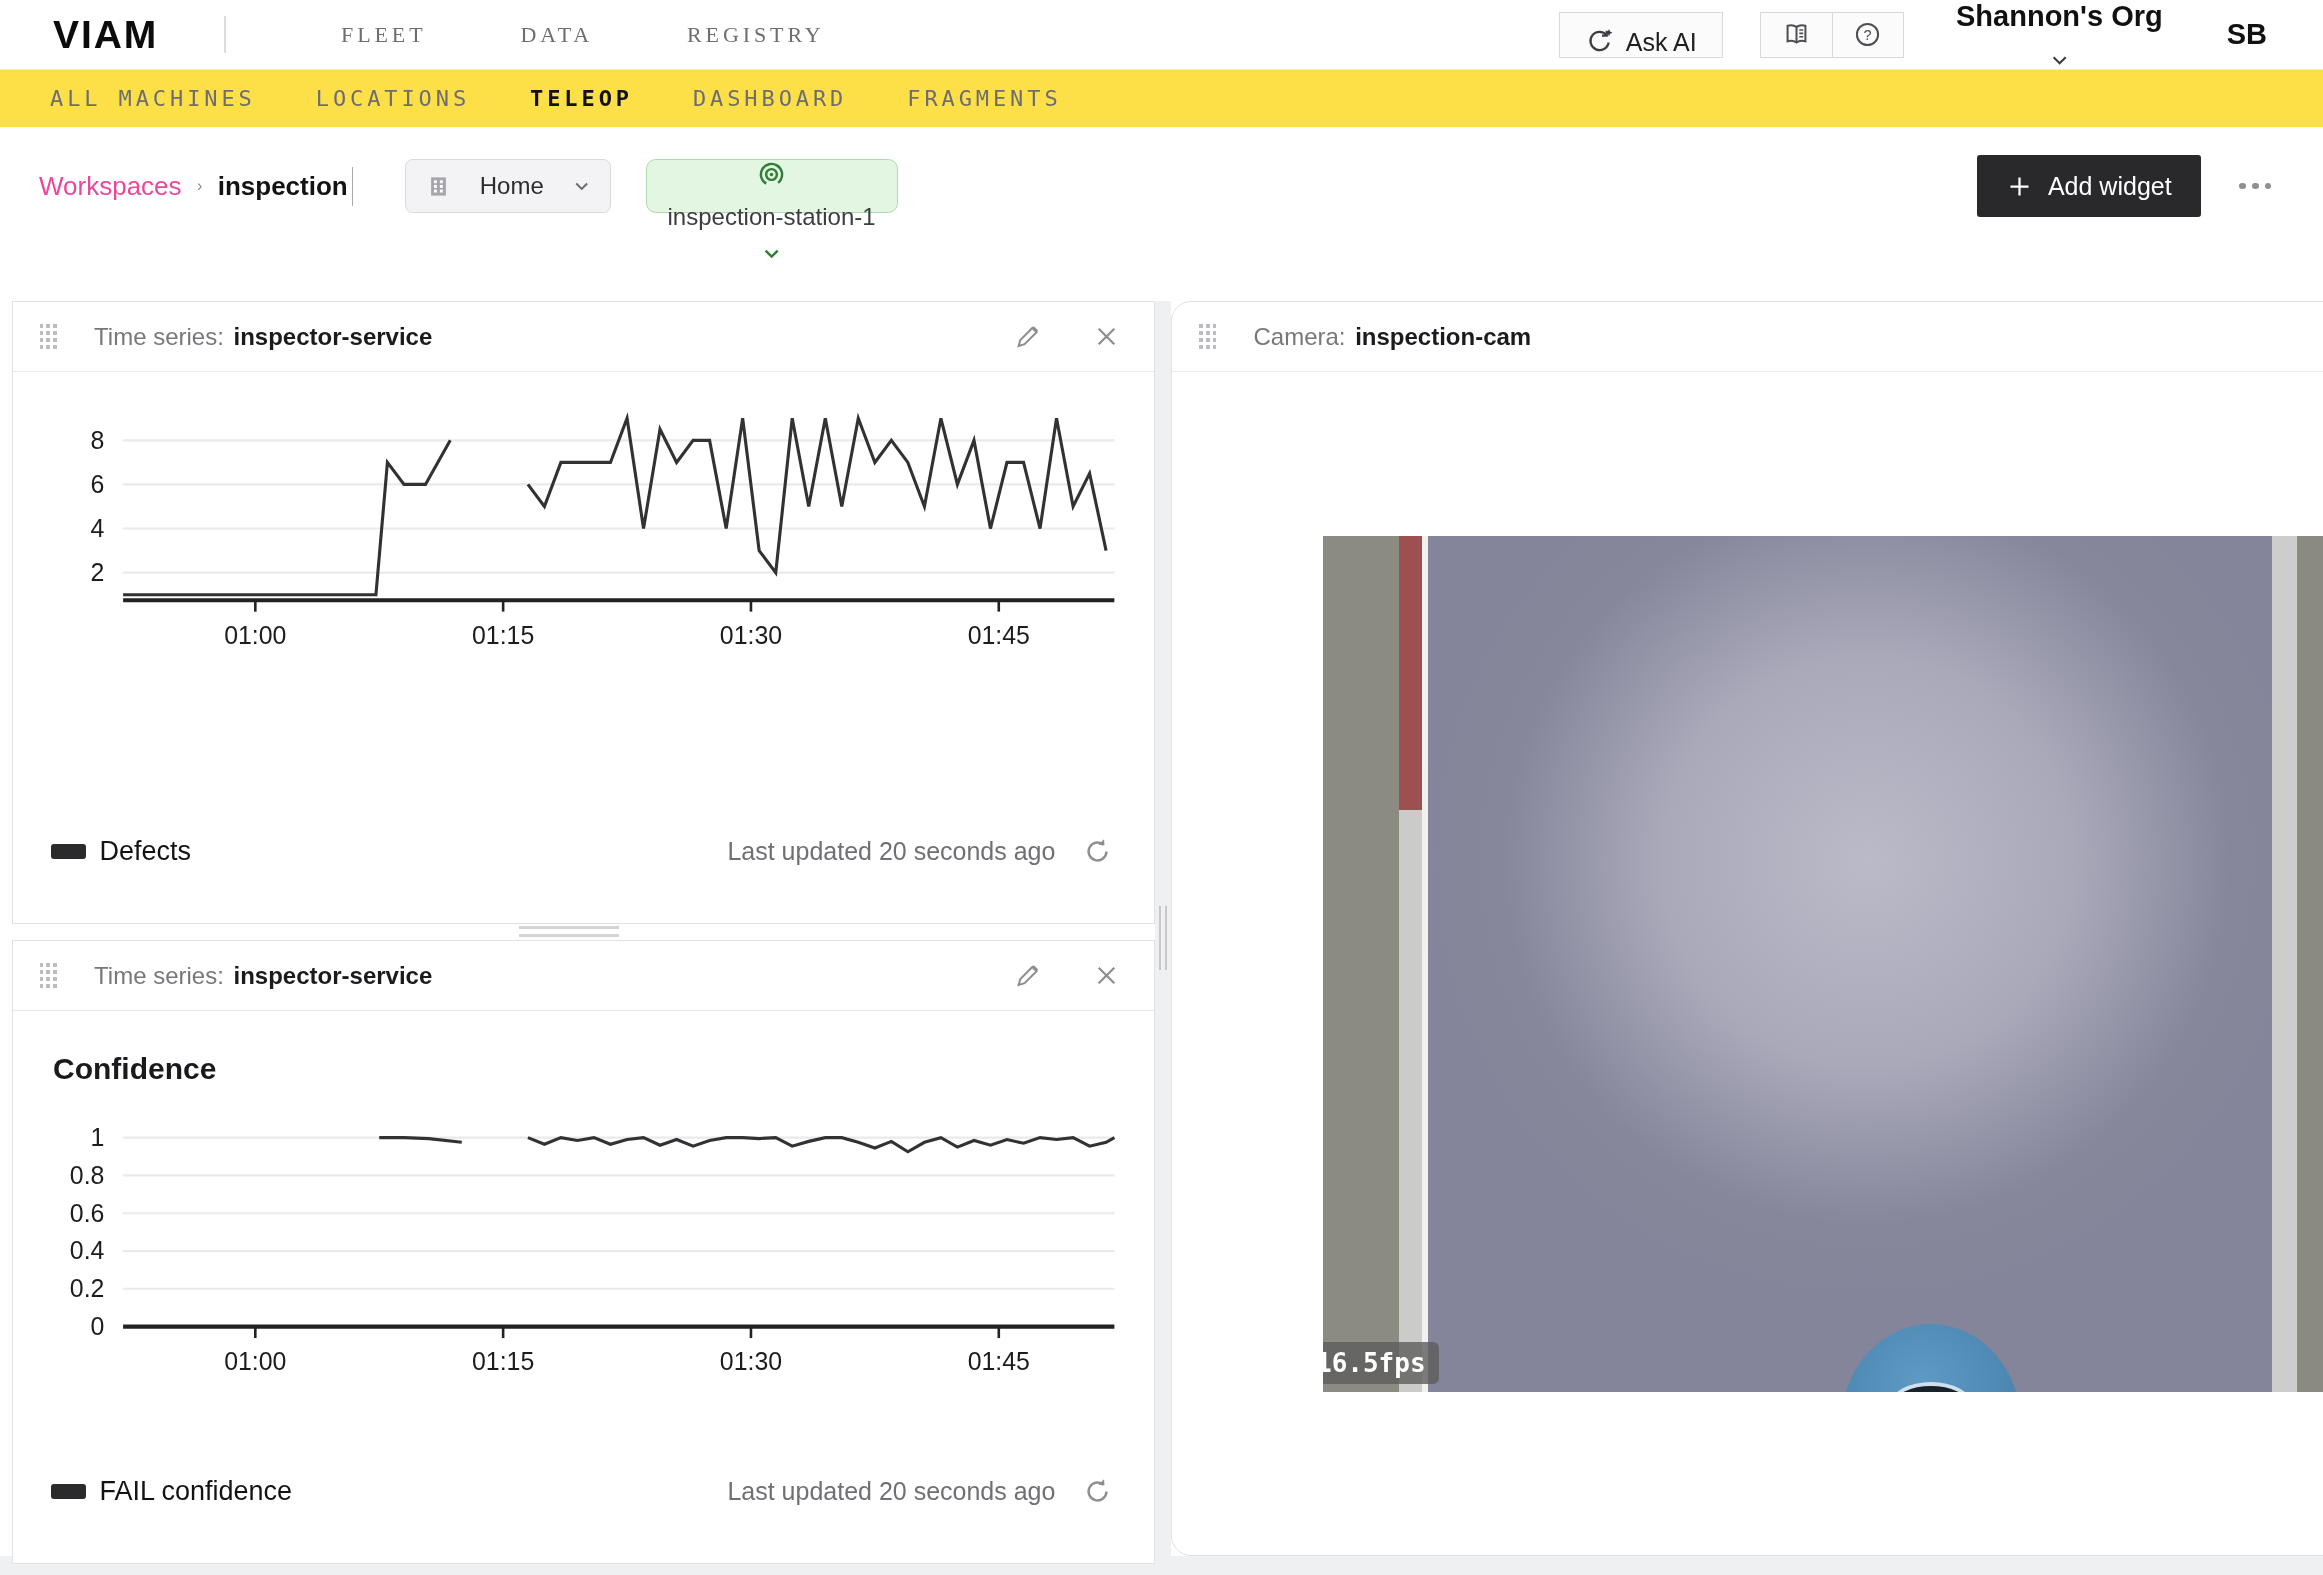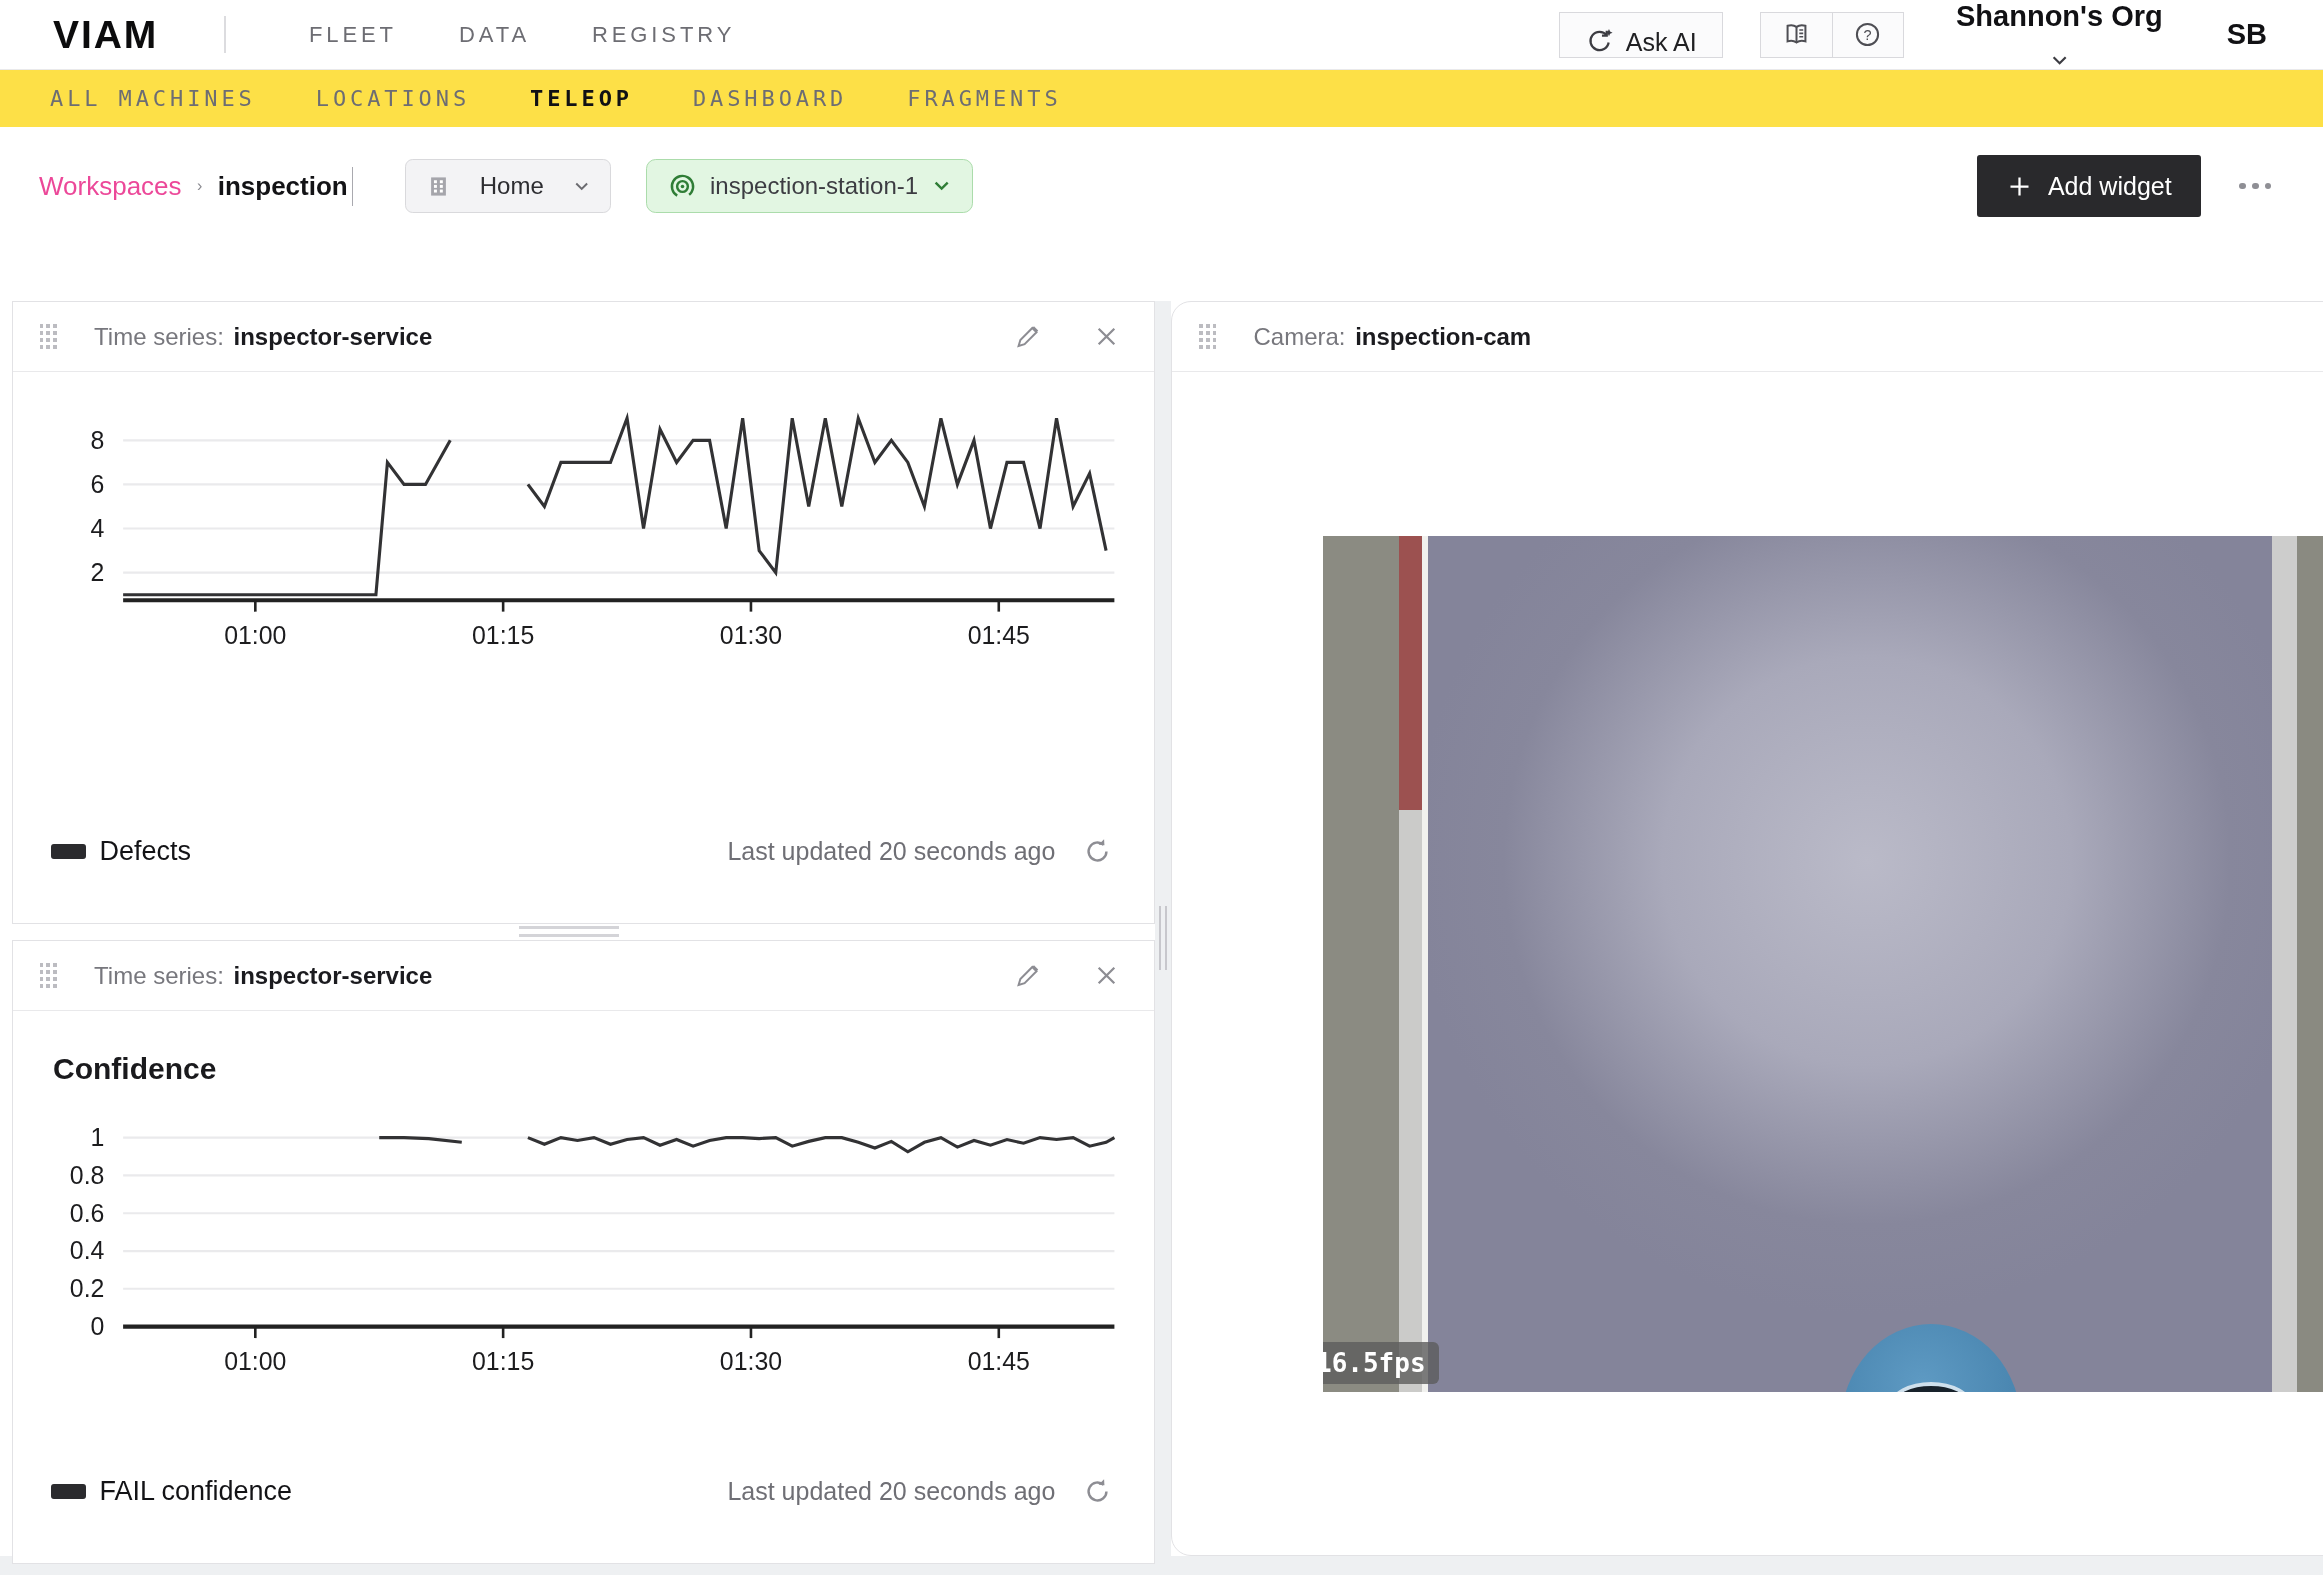--- a/index.html
+++ b/index.html
@@ -6,21 +6,21 @@
   *{box-sizing:border-box;}
   body{font-family:"Liberation Sans", sans-serif; color:#1c1c1e;}
   #stage{position:relative;width:2323px;height:1576px;background:#fff;overflow:hidden;}
 
   
   .header{position:absolute;left:0;top:0;width:2323px;height:70px;background:#fff;
     border-bottom:1px solid #e9e9eb;display:flex;align-items:center;}
   .logo{margin-left:53px;font-size:39px;font-weight:900;letter-spacing:1.9px;color:#0c0c0d;}
   .hdr-divider{width:1.9px;height:37px;background:#dcdcdf;margin-left:66px;}
   .main-nav{display:flex;gap:62px;margin-left:83px;}
-  .main-nav span{font-family:Liberation Sans, sans-serif;font-size:22px;letter-spacing:3.9px;color:#6d6d73;cursor:pointer;}
+  .main-nav span{font-family:Liberation Serif, serif;font-size:22px;letter-spacing:3.9px;color:#6d6d73;cursor:pointer;margin-left:32px;}
   .hdr-right{margin-left:auto;display:flex;align-items:center;margin-right:56px;gap:37px;}
   .askai-btn{display:flex;align-items:flex-end;gap:12px;border:1px solid #d9d9dd;background:#fbfbfc;
     height:46px;padding:0 25px;font-size:25px;color:#202023;cursor:pointer;}
   .icon-group{display:flex;border:1px solid #d9d9dd;background:#fbfbfc;height:46px;}
   .icon-cell{width:71px;display:flex;align-items:center;justify-content:center;color:#4e4e54;cursor:pointer;}
   .icon-cell + .icon-cell{border-left:1px solid #d9d9dd;}
   .org{display:flex;align-items:center;gap:17.4px;margin-left:15.4px;cursor:pointer;flex-direction:column;}
   .org b{font-size:29px;color:#111114;}
   .avatar{font-size:29px;font-weight:700;color:#111114;margin-left:27px;cursor:pointer;}
 
@@ -33,21 +33,21 @@
   
   .toolbar{position:absolute;left:0;top:127px;width:2323px;height:118px;background:#fff;
     display:flex;align-items:center;padding:0 42px 0 39px;}
   .crumb-root{font-size:26px;color:#ec4899;cursor:pointer;}
   .crumb-sep{margin:0 15.4px;color:#8a8a90;}
   .crumb-cur{font-size:26px;font-weight:700;color:#131316;}
   .caret{width:1.9px;height:39px;background:#a9a9af;margin-left:3.9px;}
   .home-btn{display:flex;align-items:center;gap:29px;margin-left:52px;height:54px;padding:0 19.3px;
     background:#f3f3f5;border:1px solid #d9d9dc;border-radius:7.7px;font-size:24px;color:#2d2d31;cursor:pointer;}
   .pill{display:flex;align-items:center;gap:13.5px;margin-left:35px;height:54px;padding:0 21px;
-    background:#e2f6e2;border:1px solid #abdcab;border-radius:9.7px;font-size:24px;color:#3c3c42;cursor:pointer;}
+    background:#e2f6e2;border:1px solid #abdcab;border-radius:9.7px;font-size:24px;color:#3c3c42;cursor:pointer;flex-direction:column;}
   .tb-right{margin-left:auto;display:flex;align-items:center;gap:29px;}
   .addw-btn{display:flex;align-items:center;gap:15.4px;height:62px;padding:0 29px;background:#29292c;
     border:none;border-radius:2.9px;color:#fff;font-size:25px;cursor:pointer;font-family:"Liberation Sans",sans-serif;}
   .more-btn{display:flex;gap:5.8px;padding:9.7px;cursor:pointer;}
   .more-btn i{width:6.8px;height:6.8px;border-radius:50%;background:#8f8f95;}
 
   
   .bottom-strip{position:absolute;left:0;top:1556px;width:2323px;height:19.3px;background:#eef0f2;}
   .gutter-v{position:absolute;left:1155px;top:301px;width:16.4px;height:1274px;background:#eef0f2;
     display:flex;align-items:center;justify-content:center;gap:3.9px;cursor:col-resize;}

